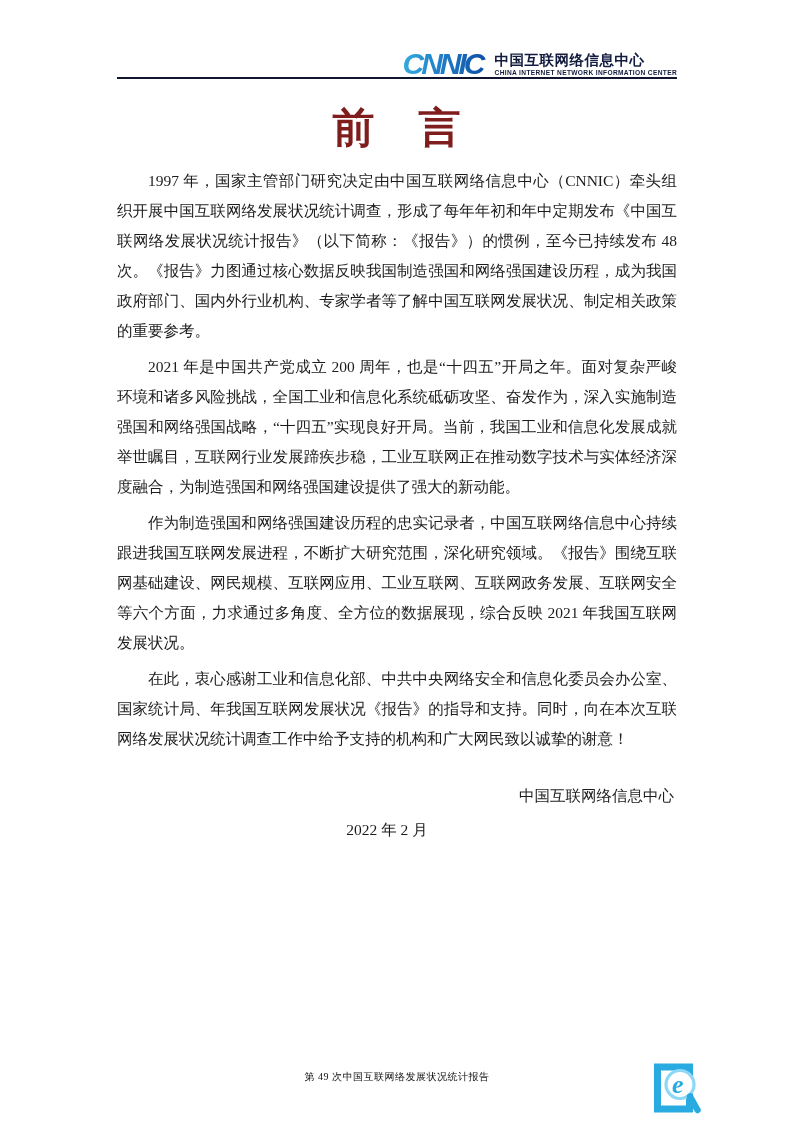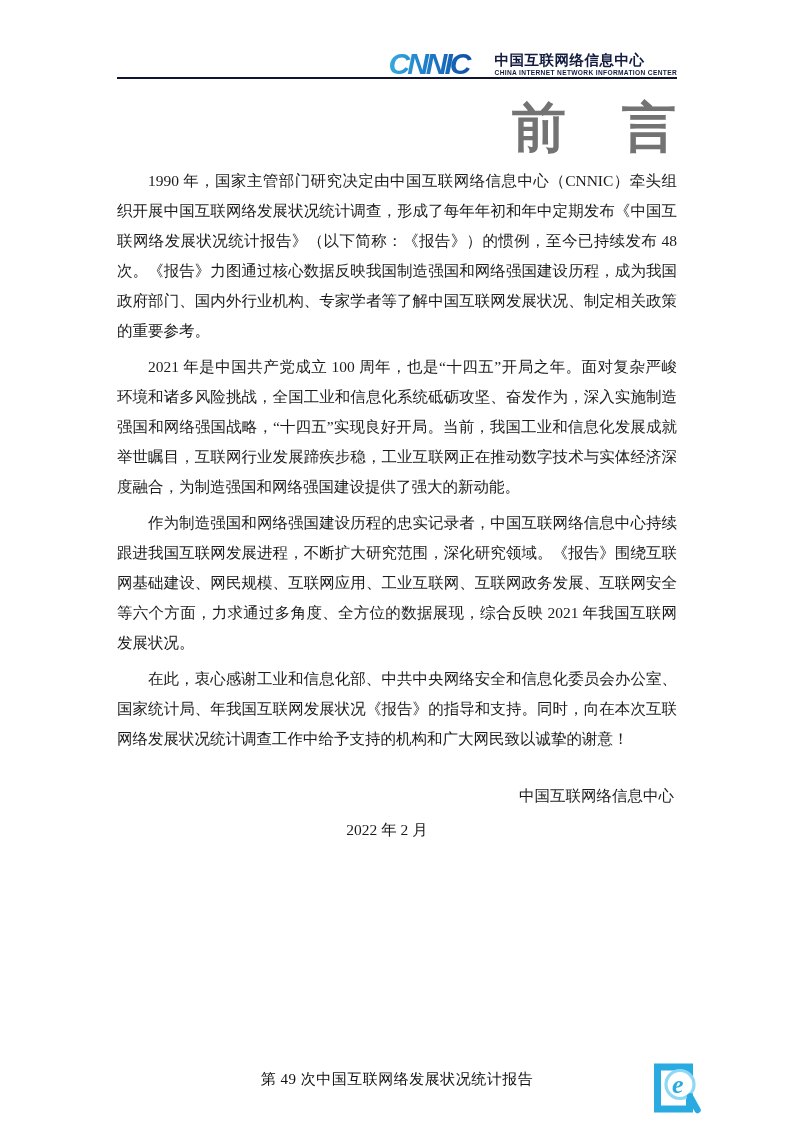--- a/index.html
+++ b/index.html
@@ -14,21 +14,21 @@
   }
 
   
   .header-block{
     position:absolute;
     top:44px;left:117px;width:560px;height:34px;
   }
   .header-brand{
     position:absolute;
     right:0;bottom:1px;
-    display:flex;align-items:flex-end;gap:23px;
+    display:flex;align-items:flex-end;gap:9px;
     white-space:nowrap;
   }
   .logo-text{
     font-family:"Liberation Sans","DejaVu Sans",sans-serif;
     font-style:italic;
     font-weight:800;
     font-size:30px;
     line-height:26px;
     letter-spacing:-3px;
     color:#1565b0;
@@ -64,25 +64,25 @@
     background:#10142e;
   }
 
   
   .content{
     position:absolute;
     top:96px;left:117px;width:560px;
   }
   .page-title{
     margin:8px 0 14px 0;
-    text-align:right;
-    font-size:54px;
+    text-align:center;
+    font-size:42px;
     line-height:48px;
     font-weight:bold;
-    color:#737373;
+    color:#7f1d1d;
     letter-spacing:1px;
   }
   .body-text p{
     margin:0 0 6px 0;
     font-size:15.5px;
     line-height:30px;
     text-align:justify;
     text-indent:2em;
     color:#1c1c1c;
   }
@@ -100,21 +100,21 @@
 
   
   .footer{
     position:absolute;
     left:0;bottom:0;width:793px;height:92px;
   }
   .footer-text{
     position:absolute;
     left:117px;top:40px;width:560px;
     text-align:center;
-    font-size:15px;
+    font-size:10px;
     letter-spacing:0.5px;
     color:#111111;
   }
   .footer-logo{
     position:absolute;
     right:92px;top:33px;
     width:48px;height:52px;
   }
 </style>
 </head>
@@ -129,22 +129,22 @@
         <span class="org-cn">中国互联网络信息中心</span>
         <span class="org-en">CHINA INTERNET NETWORK INFORMATION CENTER</span>
       </span>
     </div>
   </div>
   <div class="header-rule"></div>
 
   <div class="content">
     <h1 class="page-title">前　言</h1>
     <div class="body-text">
-      <p>1990 年，国家主管部门研究决定由中国互联网络信息中心（CNNIC）牵头组织开展中国互联网络发展状况统计调查，形成了每年年初和年中定期发布《中国互联网络发展状况统计报告》（以下简称：《报告》）的惯例，至今已持续发布 48 次。《报告》力图通过核心数据反映我国制造强国和网络强国建设历程，成为我国政府部门、国内外行业机构、专家学者等了解中国互联网发展状况、制定相关政策的重要参考。</p>
-      <p>2021 年是中国共产党成立 100 周年，也是“十四五”开局之年。面对复杂严峻环境和诸多风险挑战，全国工业和信息化系统砥砺攻坚、奋发作为，深入实施制造强国和网络强国战略，“十四五”实现良好开局。当前，我国工业和信息化发展成就举世瞩目，互联网行业发展蹄疾步稳，工业互联网正在推动数字技术与实体经济深度融合，为制造强国和网络强国建设提供了强大的新动能。</p>
+      <p>1997 年，国家主管部门研究决定由中国互联网络信息中心（CNNIC）牵头组织开展中国互联网络发展状况统计调查，形成了每年年初和年中定期发布《中国互联网络发展状况统计报告》（以下简称：《报告》）的惯例，至今已持续发布 48 次。《报告》力图通过核心数据反映我国制造强国和网络强国建设历程，成为我国政府部门、国内外行业机构、专家学者等了解中国互联网发展状况、制定相关政策的重要参考。</p>
+      <p>2021 年是中国共产党成立 200 周年，也是“十四五”开局之年。面对复杂严峻环境和诸多风险挑战，全国工业和信息化系统砥砺攻坚、奋发作为，深入实施制造强国和网络强国战略，“十四五”实现良好开局。当前，我国工业和信息化发展成就举世瞩目，互联网行业发展蹄疾步稳，工业互联网正在推动数字技术与实体经济深度融合，为制造强国和网络强国建设提供了强大的新动能。</p>
       <p>作为制造强国和网络强国建设历程的忠实记录者，中国互联网络信息中心持续跟进我国互联网发展进程，不断扩大研究范围，深化研究领域。《报告》围绕互联网基础建设、网民规模、互联网应用、工业互联网、互联网政务发展、互联网安全等六个方面，力求通过多角度、全方位的数据展现，综合反映 2021 年我国互联网发展状况。</p>
       <p>在此，衷心感谢工业和信息化部、中共中央网络安全和信息化委员会办公室、国家统计局、年我国互联网发展状况《报告》的指导和支持。同时，向在本次互联网络发展状况统计调查工作中给予支持的机构和广大网民致以诚挚的谢意！</p>
     </div>
   </div>
 
   <div class="signature">
     <div class="sig-org">中国互联网络信息中心</div>
     <div class="sig-date">2022 年 2 月</div>
   </div>
 

